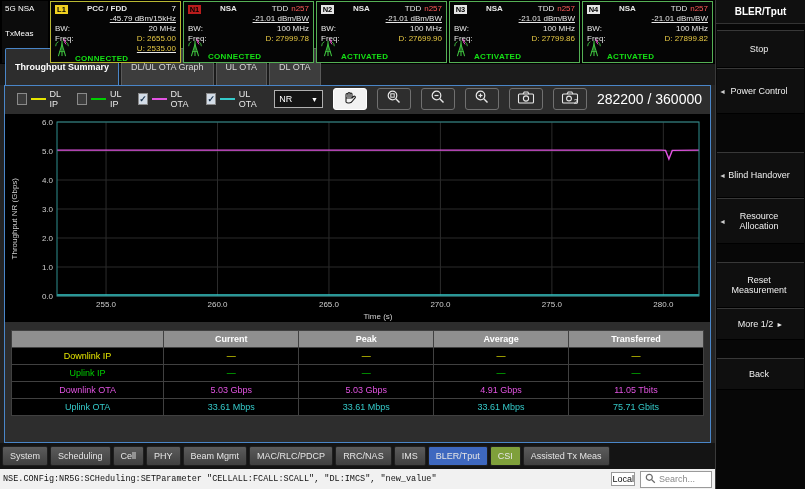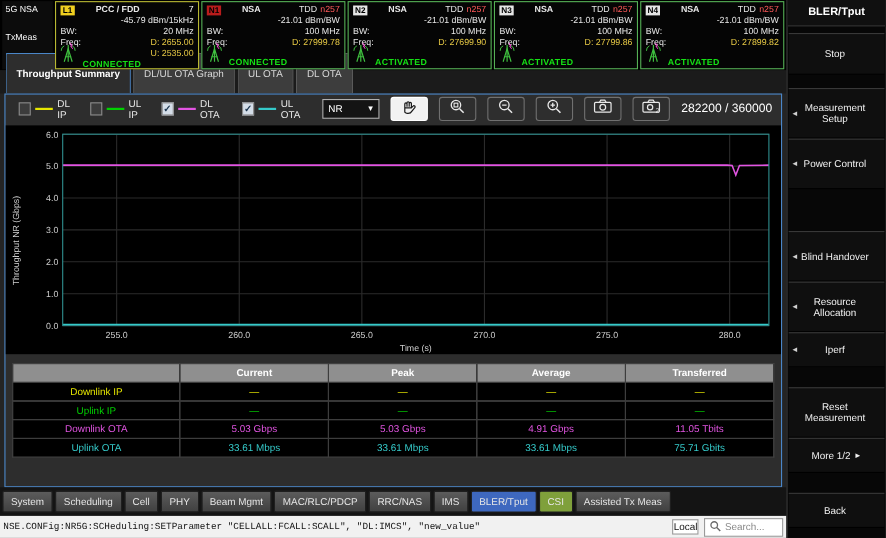--- a/index.html
+++ b/index.html
@@ -11,21 +11,21 @@
   .topbar { height:64px; background:#000; display:flex; gap:2px; padding:1px 2px; }
   .appbox { width:46px; background:#0c0c0c; color:#fff; font-size:8px; padding:3px 3px; display:flex; flex-direction:column; }
   .appbox .sub { margin-top:16px; }
   .cell { flex:1; border:1px solid #55b055; background:#050505; position:relative; font-size:8px; color:#e8e8e8; padding:2px 4px 1px; display:flex; flex-direction:column; }
   .cell-row { display:flex; align-items:center; height:10px; line-height:10px; white-space:nowrap; }
   .cell-row.r1 { height:11px; }
   .badge { min-width:13px; height:9px; line-height:9px; text-align:center; color:#000; font-weight:bold; font-size:7.5px; margin-right:3px; padding:0 1px; background:#e6e6e6; }
   .ctitle { font-weight:bold;padding-left:16px; }
   .sp { flex:1; }
   .mode { margin-right:3px; }
-  .right { justify-content:flex-end; }
+  .right { justify-content:flex-end;text-decoration:underline; }
   .split { justify-content:space-between; }
   .freq { color:#e8ca45; }
   .statusrow { display:flex; align-items:flex-end; margin-top:auto; padding-left:20px; height:11px; }
   .cstatus { color:#15e015; font-weight:bold; font-size:8px; letter-spacing:0.3px; }
   .antenna { position:absolute; left:2px; bottom:1px; }
 
   
   .tabsrow { height:21px; background:#1b1b1b; display:flex; align-items:flex-end; padding:0 0 0 5px; gap:2px; }
   .tab { padding:13px 9px; font-size:9px; color:#d8d8d8; background:#3d3d3d; border:1px solid #5a5a5a; border-bottom:none; border-radius:2px 2px 0 0; white-space:nowrap;margin-top:24px; }
   .tab.active { background:#2d2d2d; border-color:#4a86c8; color:#fff; font-weight:bold; }
@@ -34,21 +34,21 @@
   .content { margin:0 4px; border:1px solid #4a86c8; background:#2d2d2d; flex:1; display:flex; flex-direction:column; overflow:hidden; }
   .toolbar { height:26px; display:flex; align-items:center; padding:0 8px 0 12px; gap:10px; }
   .legend-item { display:flex; align-items:center; gap:4px; }
   .cb { width:12px; height:12px; border:1px solid #8a8a8a; font-size:9px; line-height:10px; text-align:center; color:#16304a; font-weight:bold; background:#3c3c3c; }
   .swatch { width:18px; height:2px; display:inline-block; }
   .legend-label { font-size:9px; color:#e8e8e8; }
   .dropdown { width:56px; height:18px; background:#141414; border:1px solid #b0b0b0; color:#fff; font-size:9px; display:flex; align-items:center; padding:0 4px; }
   .dropdown .arrow { margin-left:auto; font-size:7px; }
   .toolbtn { width:34px; height:22px; background:#2e2e2e; border:1px solid #707070; border-radius:3px; display:flex; align-items:center; justify-content:center; flex:0 0 auto; }
   .toolbtn.active { background:#f2f2f2; border-color:#fff; }
-  .counter { margin-left:auto; font-size:11px; color:#fff; white-space:nowrap;text-align:center; }
+  .counter { margin-left:auto; font-size:14px; color:#fff; white-space:nowrap;text-align:center; }
 
   
   .chartwrap { background:#000; display:flex; margin-top:2px; padding:2px 0 0 2px; }
   .ylab { width:14px; display:flex; align-items:center; justify-content:center; }
   .ylab span { writing-mode:vertical-rl; transform:rotate(180deg); font-size:8px; color:#cfcfcf; }
   svg text { font-family:"Liberation Sans", sans-serif; }
 
   
   table.results { margin:8px 6px 0; width:693px; border-collapse:collapse; font-size:9px; table-layout:fixed; }
   .results th, .results td { border:1px solid #404040; height:17px; text-align:center; padding:0; overflow:hidden; white-space:nowrap; }
@@ -481,45 +481,35 @@
     </div>
   </div>
 
   <div class="sidebar">
     <div class="sb-title">BLER/Tput</div>
     <div class="sb-btn h38 mt6">
       <span class="arr"></span>
       <span>Stop</span>
         <span class="suf"></span>
     </div>
-    <div class="sb-btn h46 mt12">
-      <span class="arr">◄</span>
-      <span>Measurement Setup</span>
-        <span class="suf"></span>
-    </div>
     <div class="sb-btn h46">
       <span class="arr">◄</span>
       <span>Power Control</span>
         <span class="suf"></span>
     </div>
     <div class="sb-btn h46 mt38">
       <span class="arr">◄</span>
       <span>Blind Handover</span>
         <span class="suf"></span>
     </div>
     <div class="sb-btn h46">
       <span class="arr">◄</span>
       <span>Resource Allocation</span>
         <span class="suf"></span>
     </div>
-    <div class="sb-btn h32">
-      <span class="arr">◄</span>
-      <span>Iperf</span>
-        <span class="suf"></span>
-    </div>
     <div class="sb-btn h46 mt18">
       <span class="arr"></span>
       <span>Reset Measurement</span>
         <span class="suf"></span>
     </div>
     <div class="sb-btn h32">
       <span class="arr"></span>
       <span>More 1/2</span>
         <span class="suf">►</span>
     </div>

